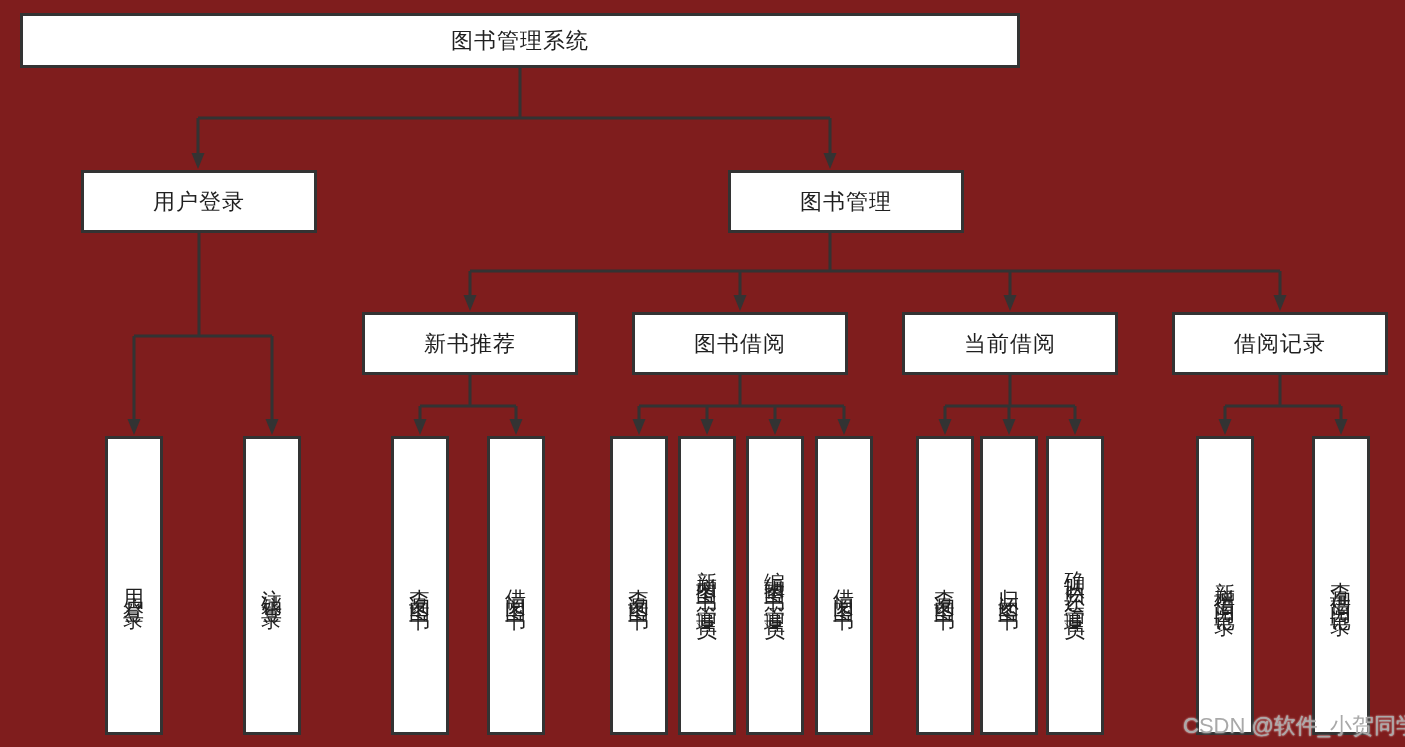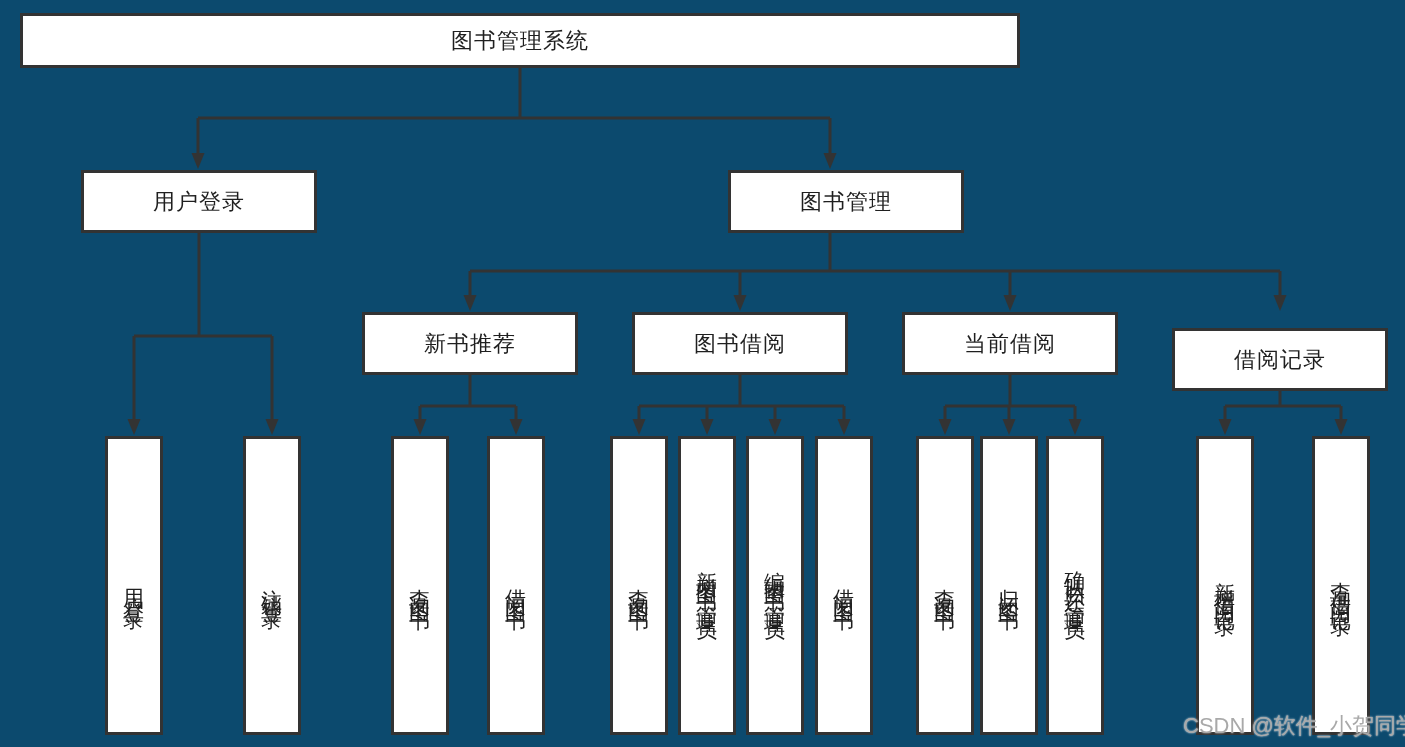--- a/index.html
+++ b/index.html
@@ -5,21 +5,21 @@
   html, body {
     margin: 0;
     padding: 0;
     background: #ffffff;
     font-family: "Liberation Sans", "DejaVu Sans", sans-serif;
   }
   #canvas {
     position: relative;
     width: 1405px;
     height: 747px;
-    background: #0c4a6e;
+    background: #7f1d1d;
     overflow: hidden;
   }
   #wires {
     position: absolute;
     left: 0; top: 0;
     width: 1405px; height: 747px;
     z-index: 1;
   }
   .node {
     position: absolute;
@@ -95,21 +95,21 @@
   </svg>
 
   <div class="node h" style="left:20px; top:13px; width:1000px; height:55px;">图书管理系统</div>
 
   <div class="node h" style="left:81px; top:170px; width:236px; height:63px;">用户登录</div>
   <div class="node h" style="left:712px; top:170px; width:236px; height:63px;margin-left:16px;">图书管理</div>
 
   <div class="node h" style="left:632px; top:312px; width:216px; height:63px;">图书借阅</div>
   <div class="node h" style="left:362px; top:312px; width:216px; height:63px;">新书推荐</div>
   <div class="node h" style="left:902px; top:312px; width:216px; height:63px;">当前借阅</div>
-  <div class="node h" style="left:1172px; top:312px; width:216px; height:63px;margin-top:16px;">借阅记录</div>
+  <div class="node h" style="left:1172px; top:312px; width:216px; height:63px;">借阅记录</div>
 
   <div class="node v" style="left:105px;">用户登录</div>
   <div class="node v" style="left:243px;">注销登录</div>
 
   <div class="node v" style="left:391px;">查询图书</div>
   <div class="node v" style="left:487px;">借阅图书</div>
 
   <div class="node v" style="left:610px;">查询图书</div>
   <div class="node v" style="left:678px;">新增图书（管理员）</div>
   <div class="node v" style="left:746px;">编辑图书（管理员）</div>

